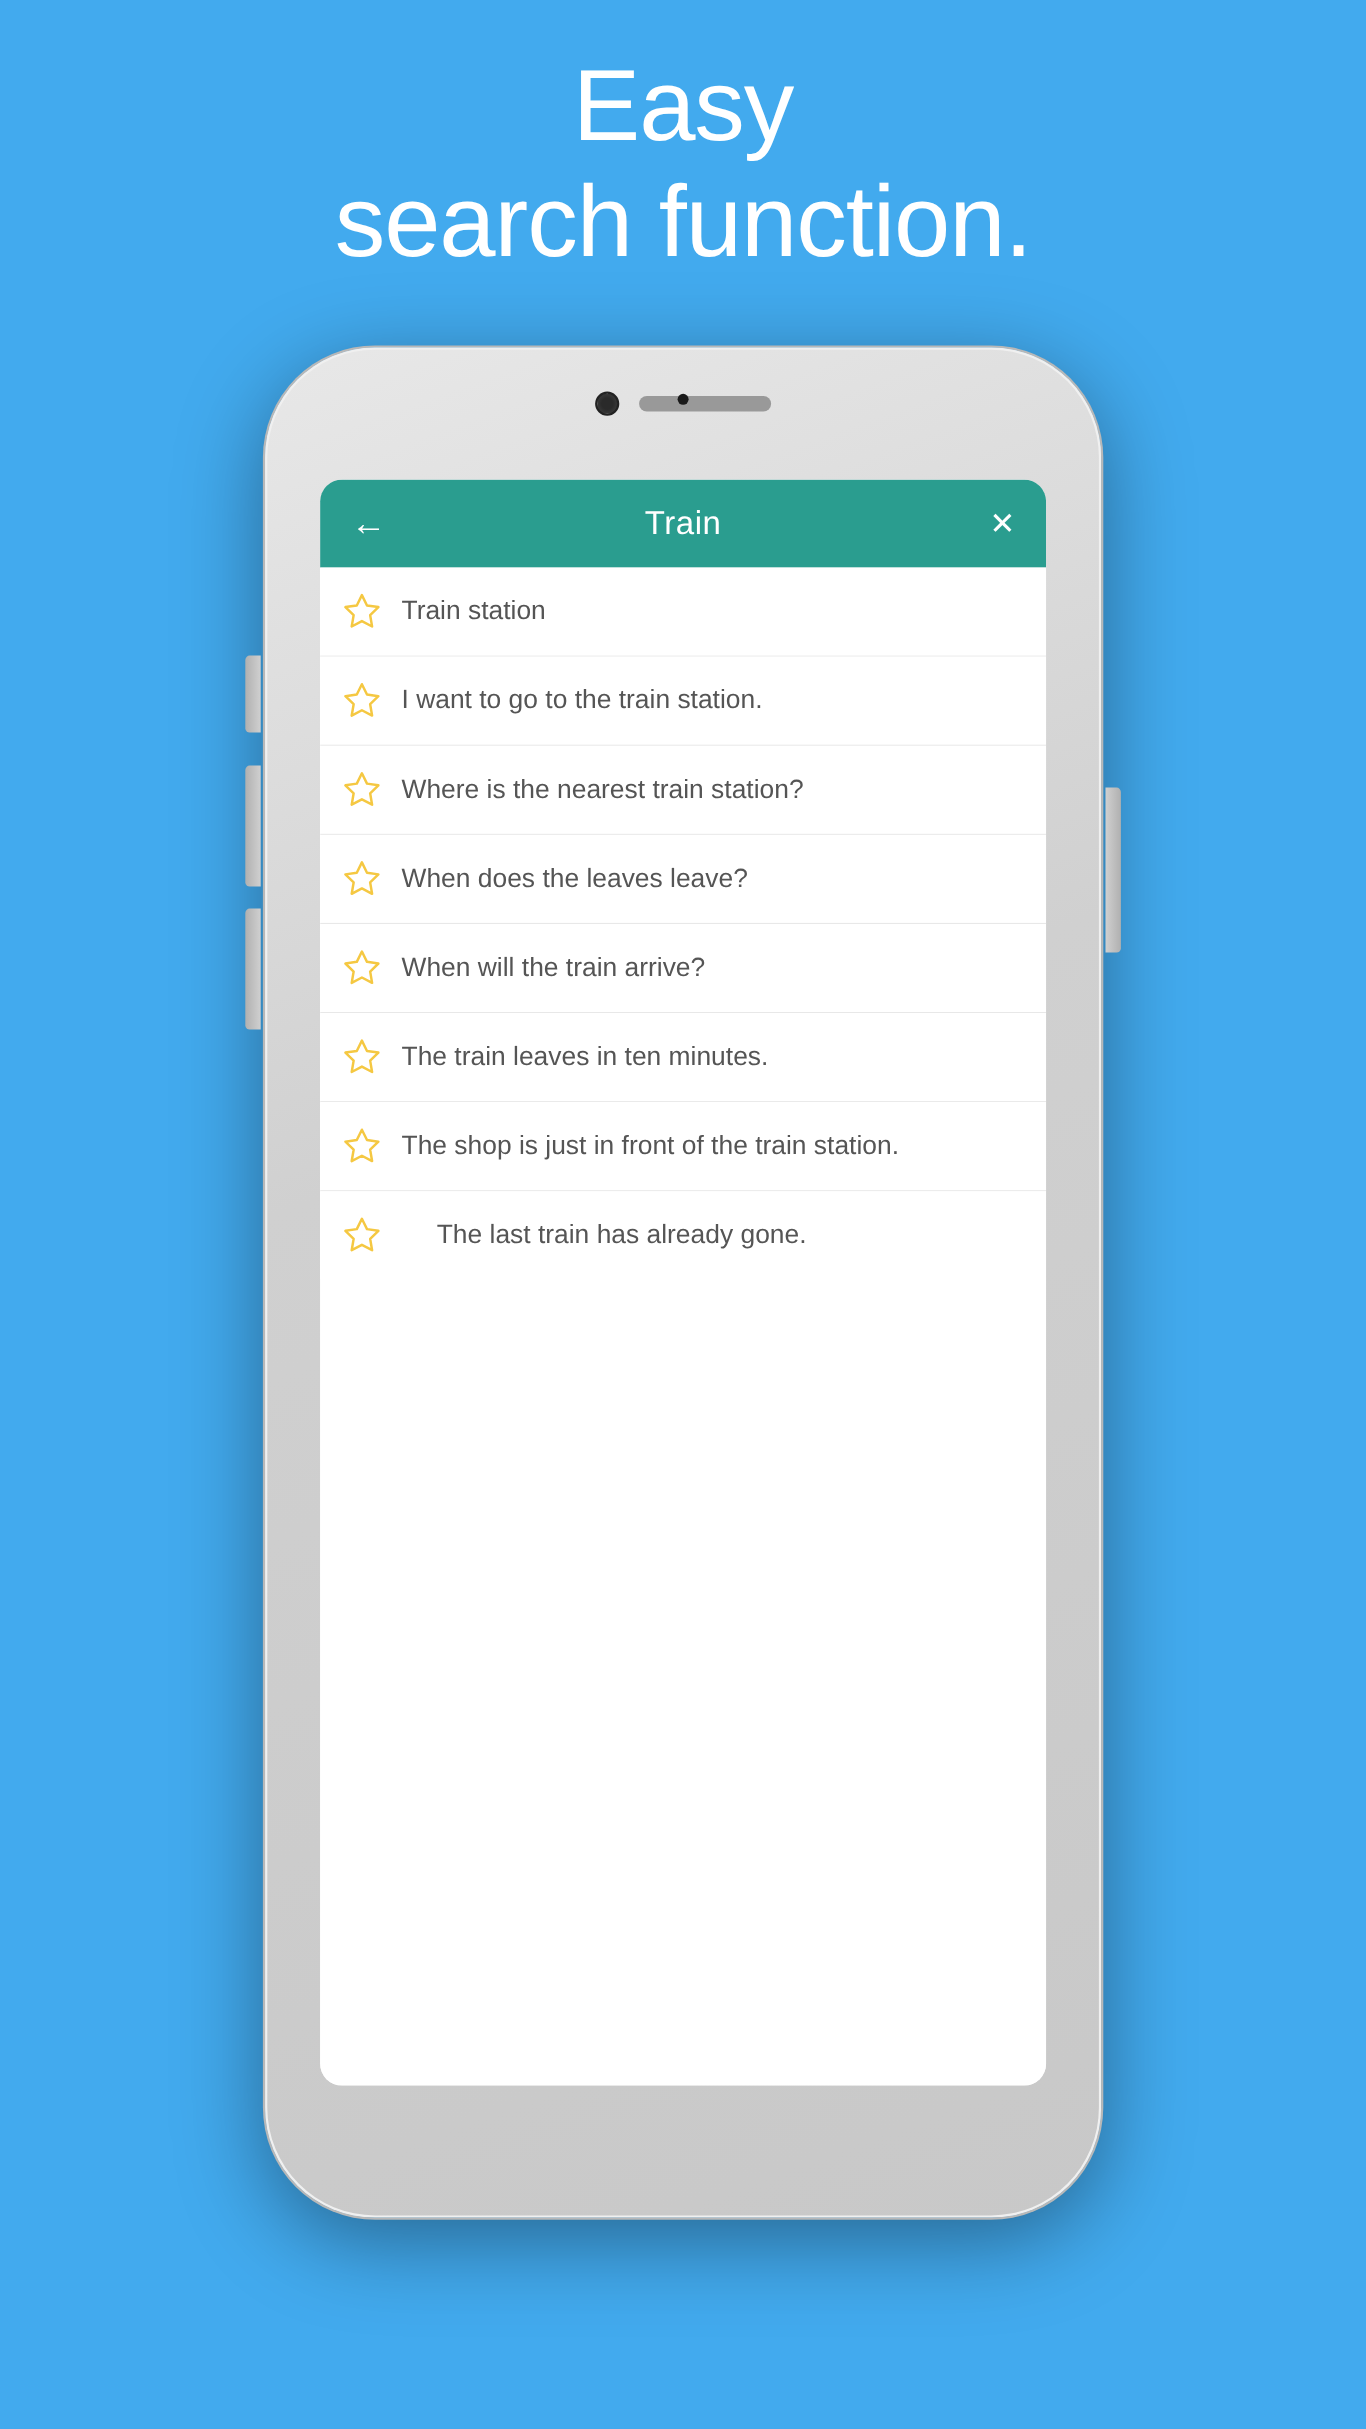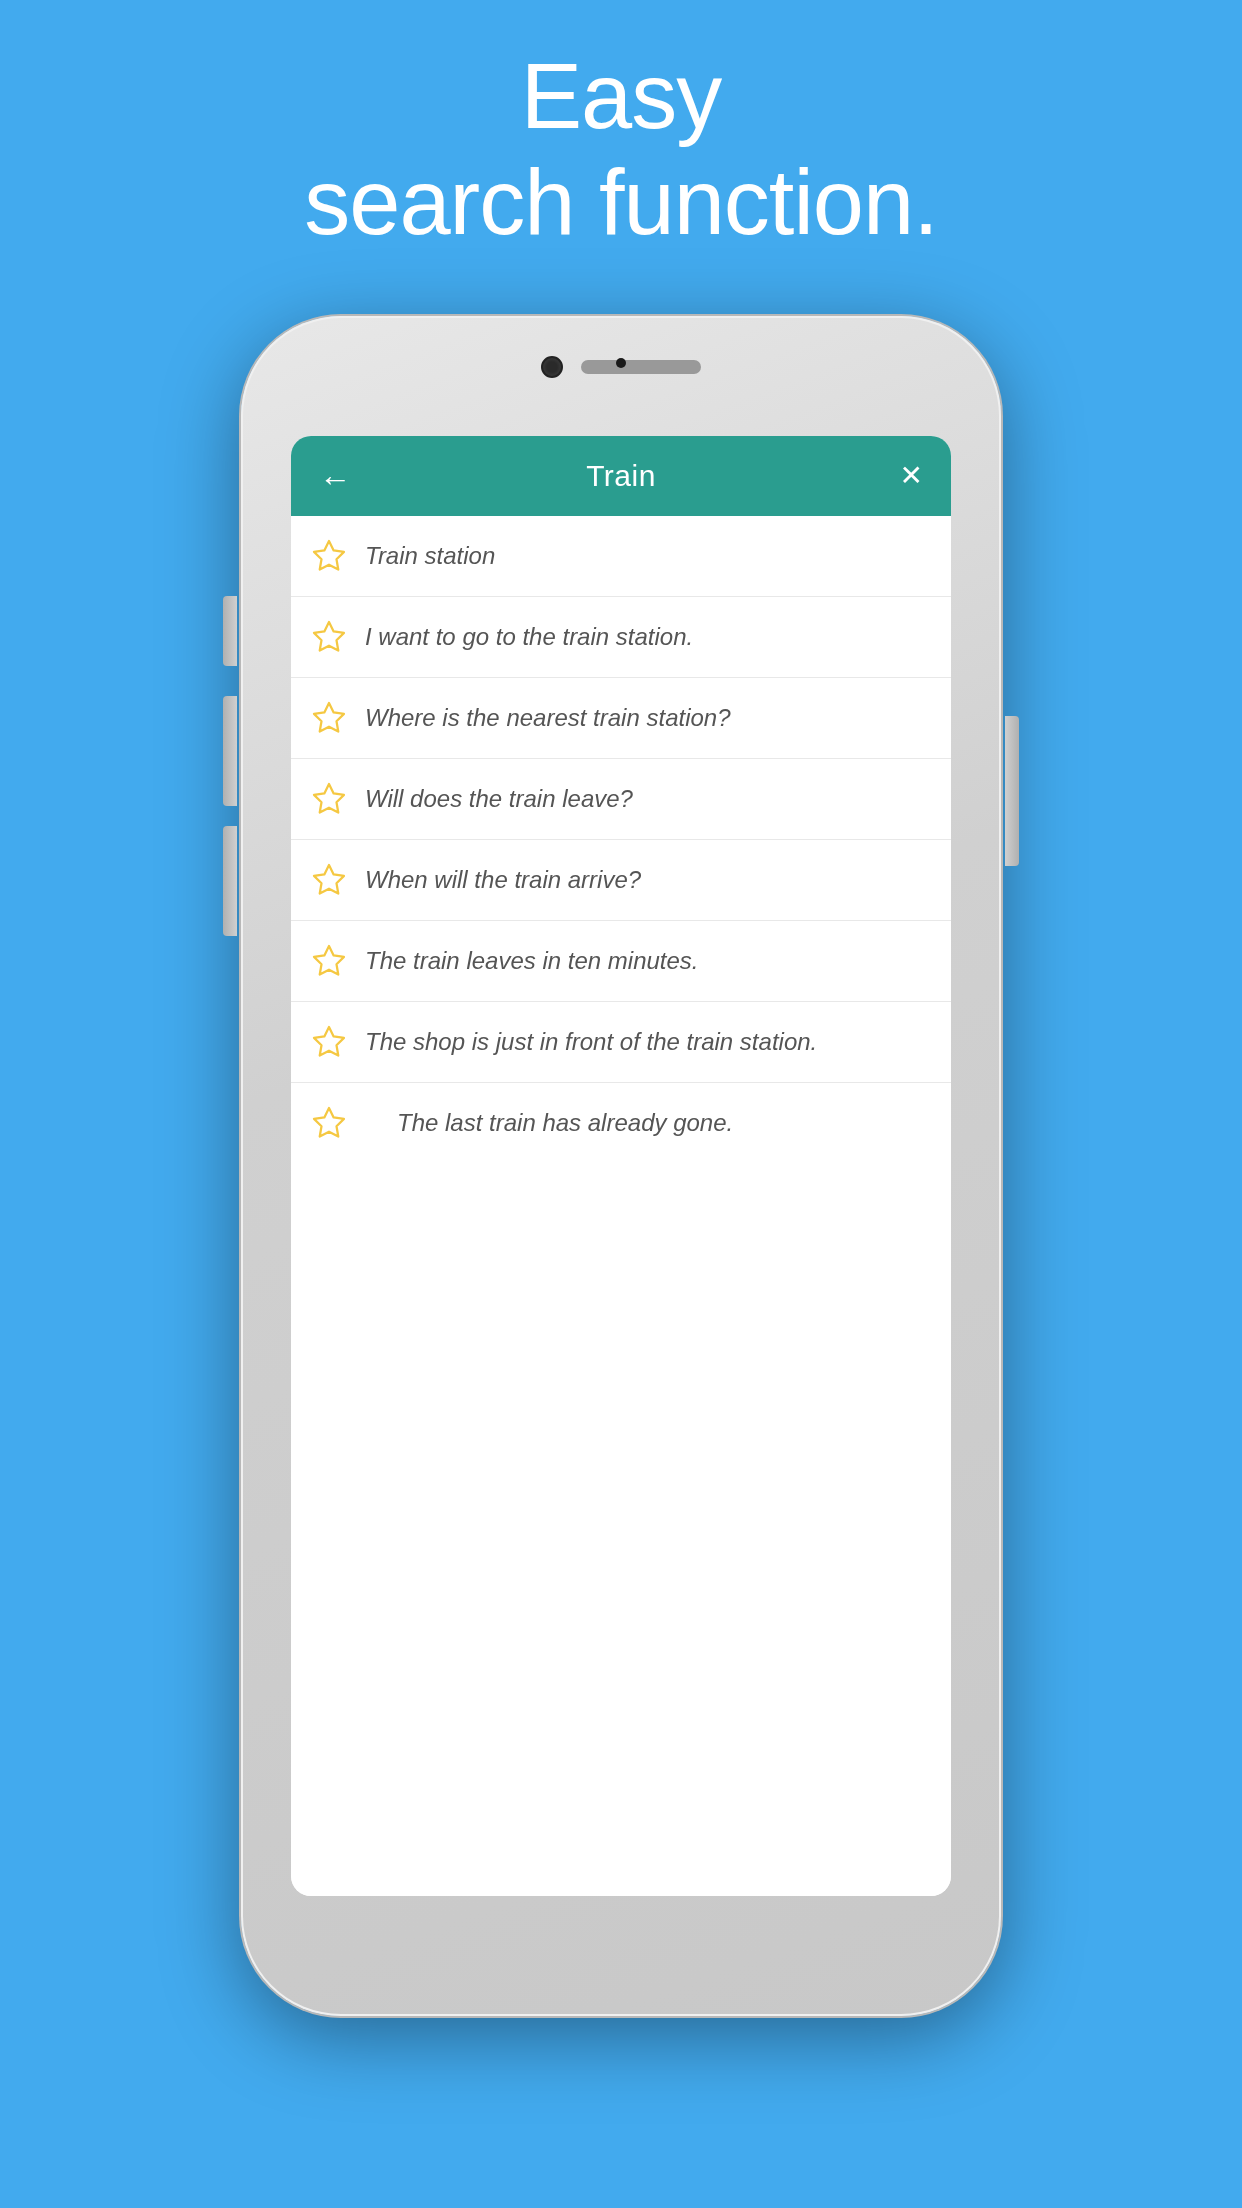--- a/index.html
+++ b/index.html
@@ -202,21 +202,20 @@
     .star-icon svg {
       width: 36px;
       height: 36px;
     }
 
     .item-text {
       font-size: 24px;
       color: #555;
       font-weight: 400;
       line-height: 1.3;
-      font-style: italic;
     }
   </style>
 </head>
 <body>
 
 <div class="page-title">
   <span>Easy</span><br>
   <span>search function.</span>
 </div>
 
@@ -271,21 +270,21 @@
           </div>
           <span class="item-text">Where is the nearest train station?</span>
         </div>
 
         <div class="list-item">
           <div class="star-icon">
             <svg viewBox="0 0 24 24" fill="none" stroke="#f5c842" stroke-width="1.5" stroke-linejoin="round">
               <polygon points="12,2 15.09,8.26 22,9.27 17,14.14 18.18,21.02 12,17.77 5.82,21.02 7,14.14 2,9.27 8.91,8.26"></polygon>
             </svg>
           </div>
-          <span class="item-text">Will does the train leave?</span>
+          <span class="item-text">When does the leaves leave?</span>
         </div>
 
         <div class="list-item">
           <div class="star-icon">
             <svg viewBox="0 0 24 24" fill="none" stroke="#f5c842" stroke-width="1.5" stroke-linejoin="round">
               <polygon points="12,2 15.09,8.26 22,9.27 17,14.14 18.18,21.02 12,17.77 5.82,21.02 7,14.14 2,9.27 8.91,8.26"></polygon>
             </svg>
           </div>
           <span class="item-text">When will the train arrive?</span>
         </div>

